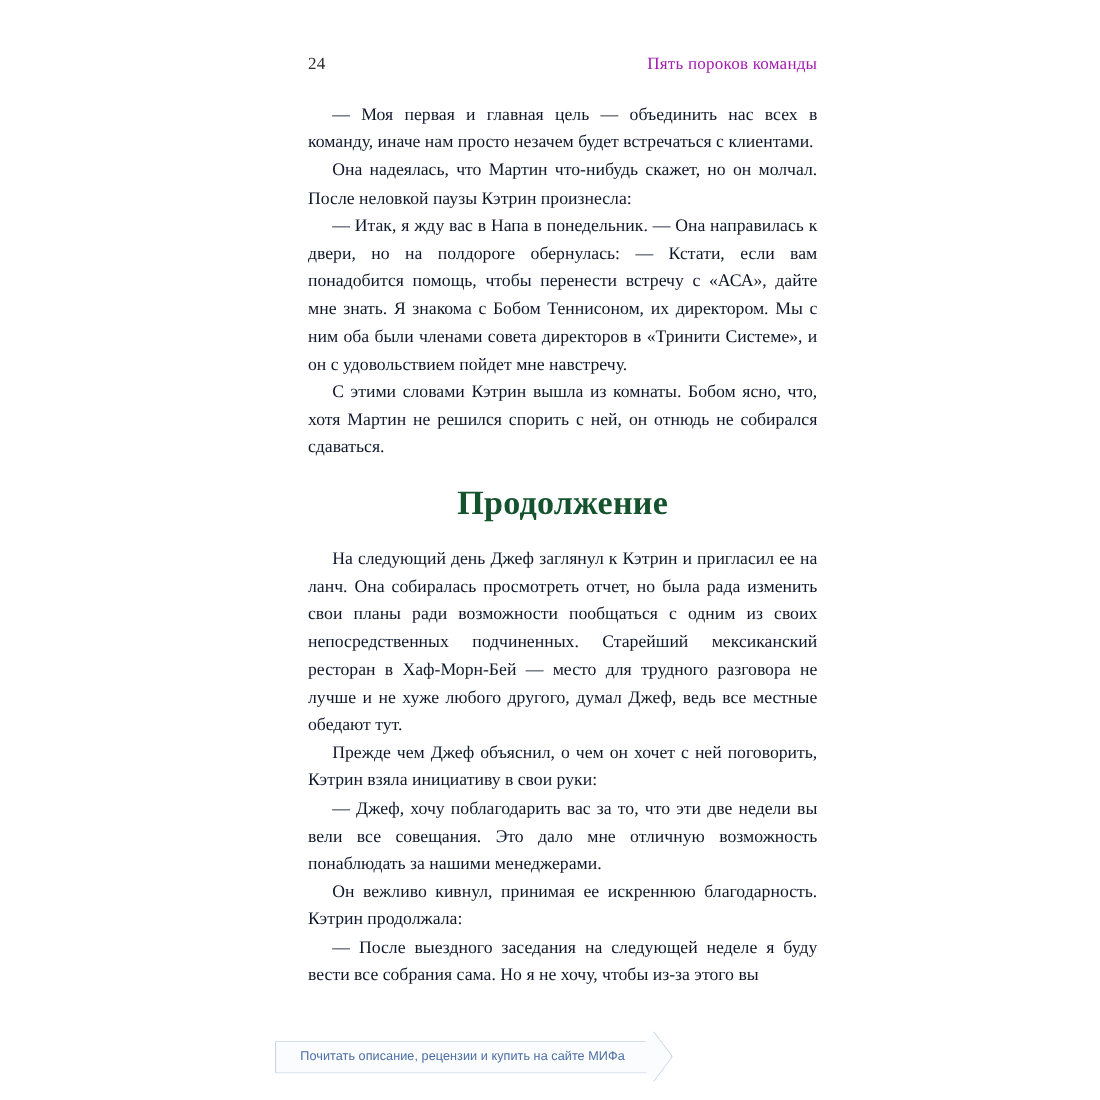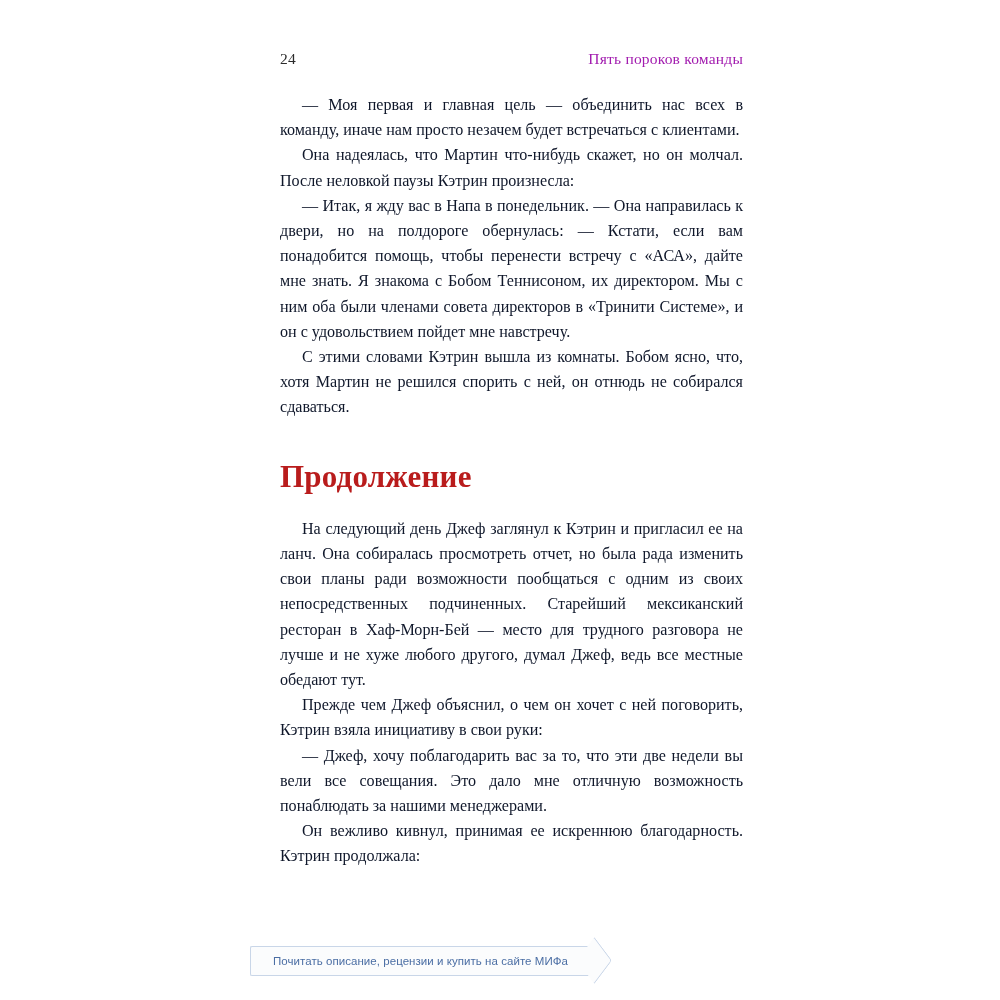--- a/index.html
+++ b/index.html
@@ -59,24 +59,25 @@
     text-justify: inter-word;
     font-size: 16.1px;
     line-height: 25.2px;
     text-indent: 22px;
     color: #0f172a;
     hyphens: manual;
   }
 
   
   .section-heading {
+    text-align: center;
     font-size: 31px;
     font-weight: bold;
-    color: #b91c1c;
-    margin: 40px 0 22px 0;
+    color: #14532d;
+    margin: 20px 0 22px 0;
     line-height: 1.1;
     letter-spacing: 0.2px;
   }
 
   .block-gap-top {
     margin-top: 0;
   }
 
   
   .promo-wrap {
@@ -141,20 +142,21 @@
       <p>С этими словами Кэтрин вышла из комнаты. Бобом ясно, что, хотя Мартин не решился спорить с ней, он отнюдь не собирался сдаваться.</p>
     </div>
 
     <h2 class="section-heading">Продолжение</h2>
 
     <div class="body-text block-gap-top">
       <p>На следующий день Джеф заглянул к Кэтрин и пригласил ее на ланч. Она собиралась просмотреть отчет, но была рада изменить свои планы ради возможности пообщаться с одним из своих непосредственных подчиненных. Старейший мексиканский ресторан в Хаф-Морн-Бей — место для трудного разговора не лучше и не хуже любого другого, думал Джеф, ведь все местные обедают тут.</p>
       <p>Прежде чем Джеф объяснил, о чем он хочет с ней поговорить, Кэтрин взяла инициативу в свои руки:</p>
       <p>— Джеф, хочу поблагодарить вас за то, что эти две недели вы вели все совещания. Это дало мне отличную возможность понаблюдать за нашими менеджерами.</p>
       <p>Он вежливо кивнул, принимая ее искреннюю благодарность. Кэтрин продолжала:</p>
+      <p>— После выездного заседания на следующей неделе я буду вести все собрания сама. Но я не хочу, чтобы из-за этого вы</p>
     </div>
 
   </div>
 
   <div class="promo-wrap">
     <a class="promo-banner">
       <span class="promo-text">Почитать описание, рецензии и купить на сайте МИФа</span>
     </a>
   </div>
 

